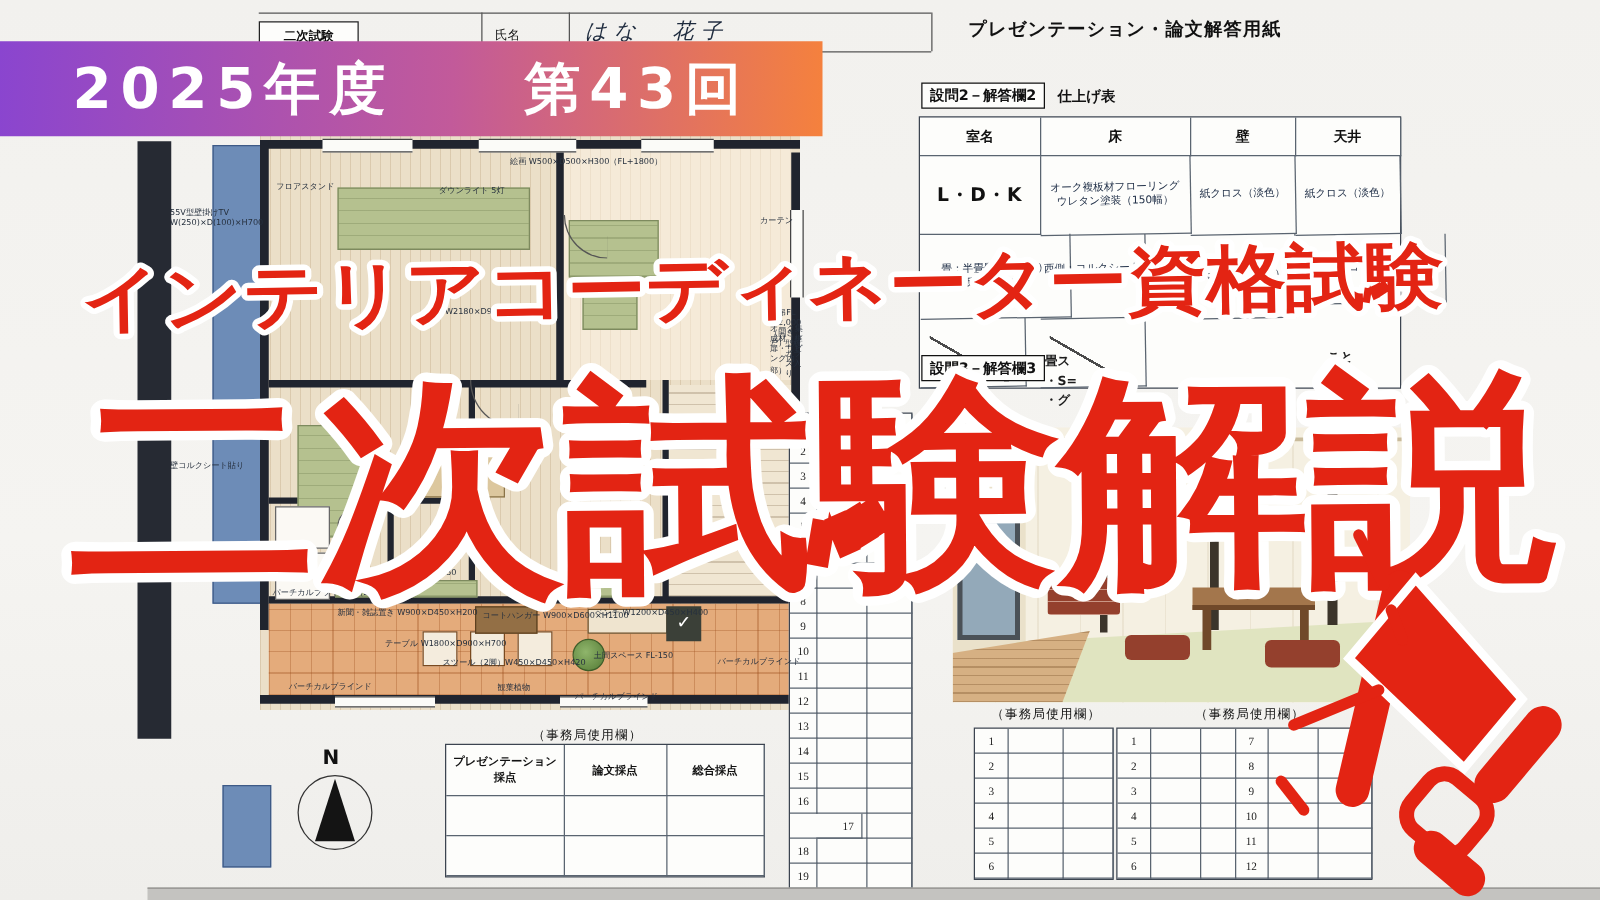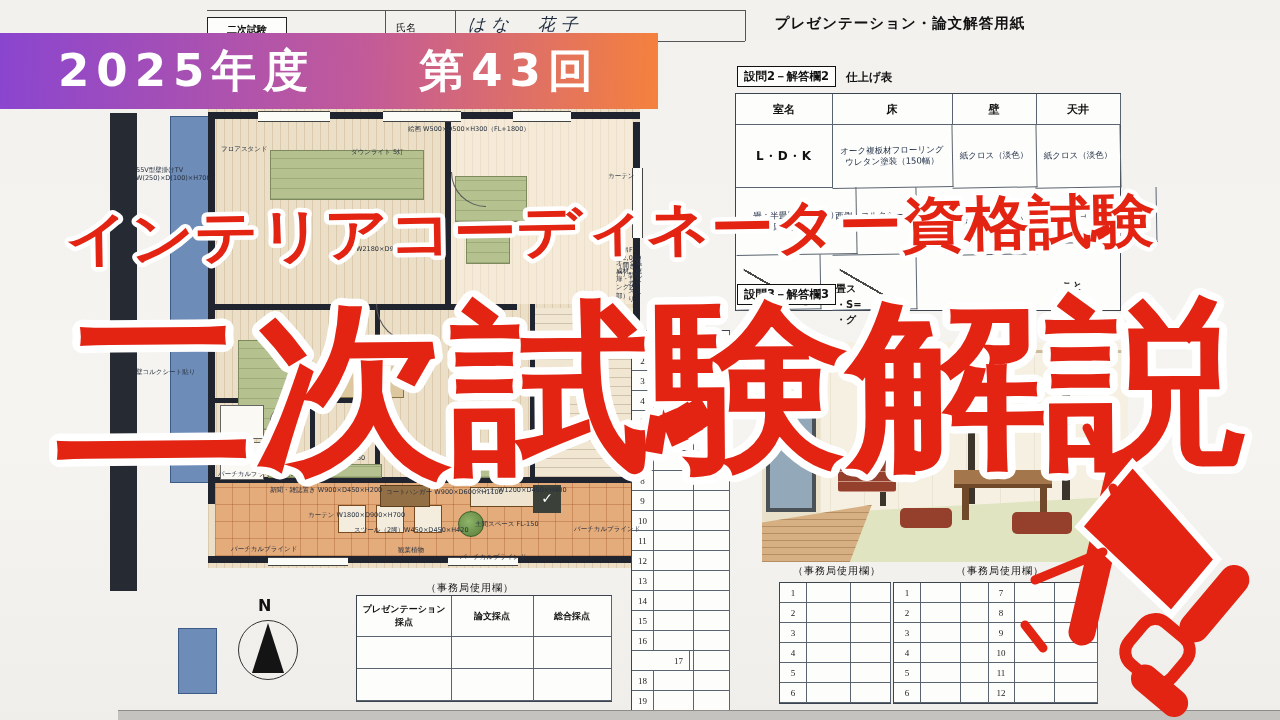--- a/index.html
+++ b/index.html
@@ -42,21 +42,21 @@
 
   
   .sheet-title{position:absolute;left:672px;top:10px;width:456px;text-align:center;color:#111;font-weight:bold;}
   .sheet-title .l1{font-size:14.5px;}
   .sheet-title .l2{font-size:14.5px;letter-spacing:1px;margin-top:4px;}
   .q-label{position:absolute;border:1.6px solid #111;background:#fdfdfb;padding:2px 6px;font-size:11.5px;font-weight:bold;color:#111;}
   .q2-caption{position:absolute;left:846px;top:70px;font-size:11.5px;font-weight:bold;color:#111;}
   .grid-table{position:absolute;display:grid;border:1.2px solid #3c4450;background:#fdfdfb;}
   .grid-table .cell{border-right:1px solid #5a6470;border-bottom:1px solid #5a6470;display:flex;align-items:center;justify-content:center;text-align:center;overflow:hidden;}
   .cell.hdr{font-size:11px;font-weight:bold;color:#111;}
-  .cell.room{font-size:12px;font-weight:bold;color:#111;letter-spacing:1px;}
+  .cell.room{font-size:15px;font-weight:bold;color:#111;letter-spacing:1px;}
   .cell.hand{font-size:8.5px;color:#23324a;white-space:pre-line;transform:rotate(-1deg);line-height:1.3;}
   .cell.slash{background-image:linear-gradient(to top right,transparent 47%,#4a4a4a 47%,#4a4a4a 50%,transparent 50%);background-size:75% 70%;background-repeat:no-repeat;background-position:40% 80%;}
   .cell.num{font-size:9px;font-family:"Liberation Serif",serif;color:#222;}
   .frag{position:absolute;font-size:10px;color:#1c1c1c;font-weight:bold;}
   .admin-cap{position:absolute;font-size:10px;color:#111;letter-spacing:1px;}
 
   
   .persp{position:absolute;left:762px;top:342px;width:366px;height:220px;background:#f5f0e2;overflow:hidden;
     background-image:repeating-linear-gradient(90deg,rgba(180,160,120,.15) 0 1px,transparent 1px 34px);}
   .p-leftwall{position:absolute;inset:0;background:#eae1ca;clip-path:polygon(0 0,16% 14%,16% 80%,0 100%);}
@@ -155,21 +155,21 @@
         <span class="ann" style="left: 248px; top: 147px;">W2180×D900×H700</span>
         <span class="ann" style="left: 28px; top: 270px;">壁コルクシート貼り</span>
         <span class="ann" style="left: 508px; top: 148px;">上吊FL W2,000（開き戸）</span>
         <span class="ann" style="left: 508px; top: 161px;">オーク集成材（框扉・リビング内部）</span>
         <span class="ann" style="left: 520px; top: 173px;">型板ガラス入り</span>
         <span class="ann" style="left: 232px; top: 356px;">FL+250</span>
         <span class="ann" style="left: 110px; top: 372px;">パーチカルブラインド（2倍）</span>
         <span class="ann" style="left: 162px; top: 388px;">新聞・雑誌置き W900×D450×H200</span>
         <span class="ann" style="left: 278px; top: 390px;">コートハンガー W900×D600×H1100</span>
         <span class="ann" style="left: 368px; top: 388px;">ベンチ W1200×D450×H400</span>
-        <span class="ann" style="left: 200px; top: 413px;">カーテン W1800×D900×H700</span>
+        <span class="ann" style="left: 200px; top: 413px;">テーブル W1800×D900×H700</span>
         <span class="ann" style="left: 246px; top: 428px;">スツール（2脚）W450×D450×H420</span>
         <span class="ann" style="left: 367px; top: 422px;">土間スペース FL-150</span>
         <span class="ann" style="left: 290px; top: 448px;">観葉植物</span>
         <span class="ann" style="left: 123px; top: 447px;">バーチカルブラインド</span>
         <span class="ann" style="left: 352px; top: 455px;">パーチカルブラインド</span>
         <span class="ann" style="left: 466px; top: 427px;">バーチカルブラインド</span>
       </div>
   </div>
 
   <div class="strip-line" style="left:207px;top:10px;width:538px;height:1px"></div>

